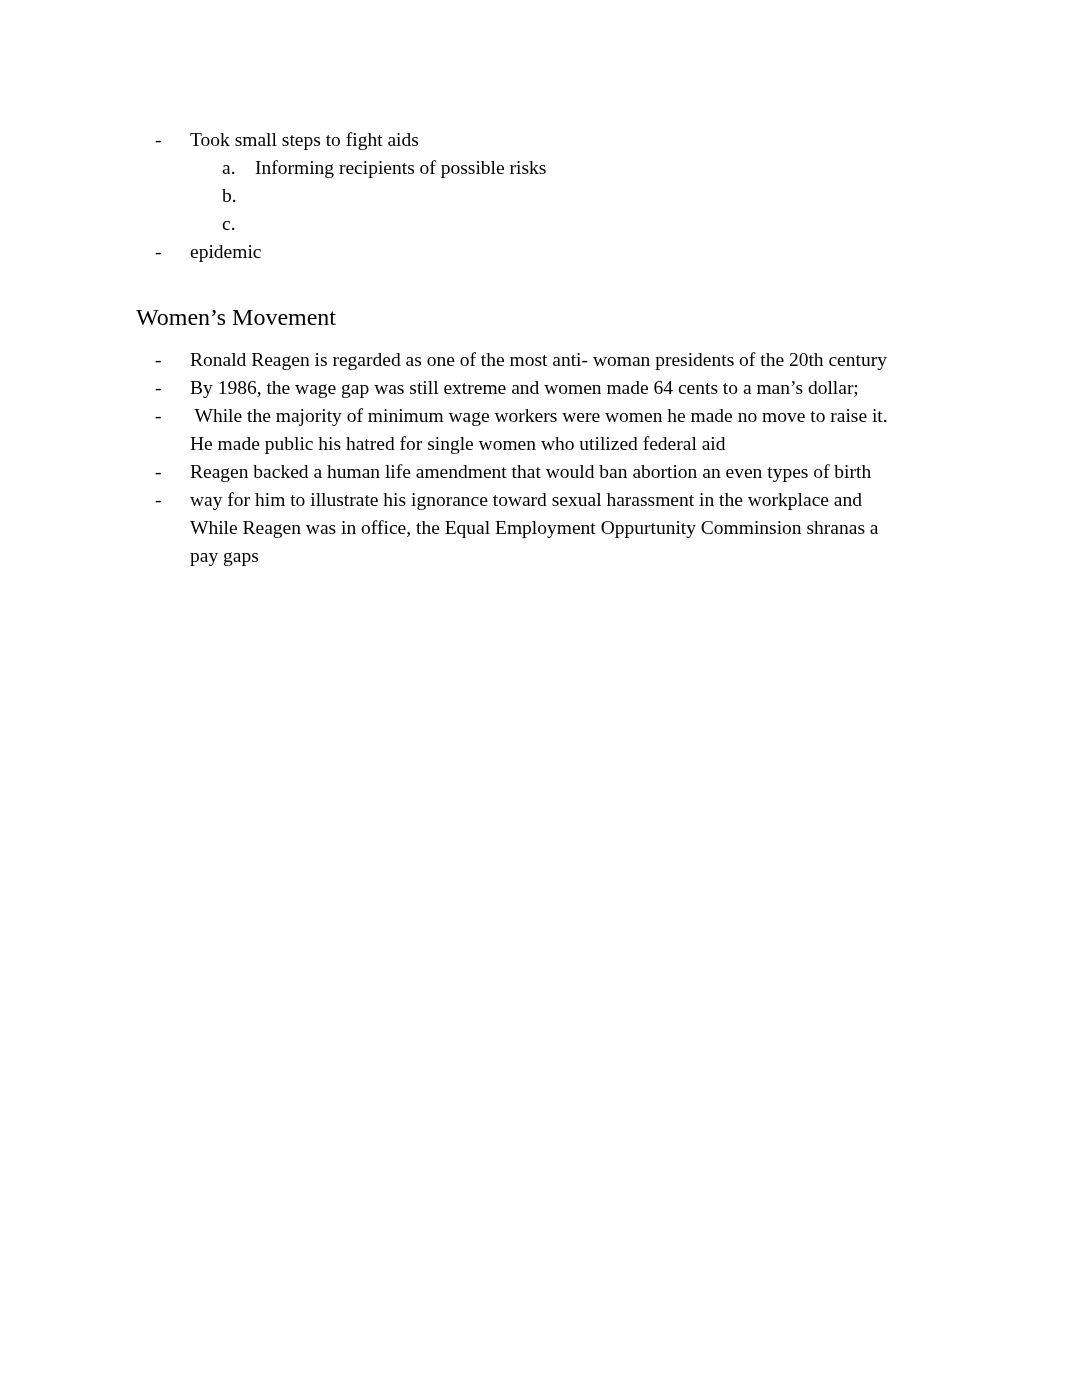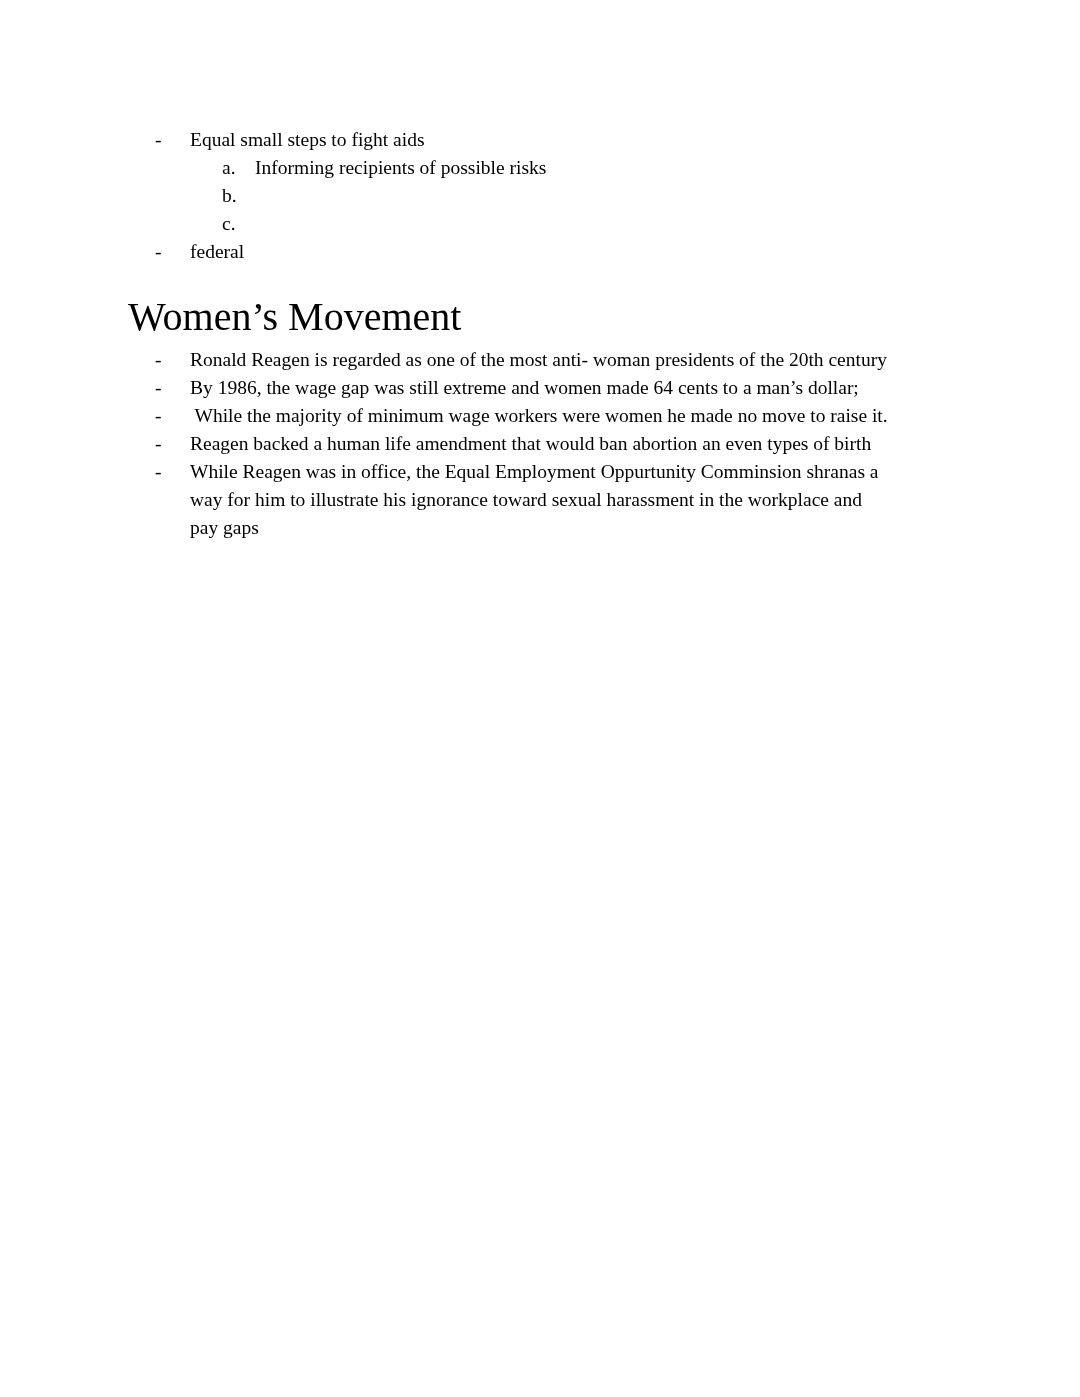--- a/index.html
+++ b/index.html
@@ -14,24 +14,24 @@
     background: #ffffff;
     color: #000000;
     font-family: "Liberation Serif", serif;
     font-size: 19.5px;
     line-height: 28px;
     box-sizing: border-box;
     padding: 126px 127px 0 128px;
     overflow: hidden;
   }
   .doc-heading {
-    font-size: 40px;
+    font-size: 24px;
     line-height: 38px;
     font-weight: 400;
-    margin: 32px 0 0 0;
+    margin: 32px 0 0 8px;
     color: #000000;
   }
   .bullet-list { margin: 0; }
   .bullet-list.second { margin-top: 10px; }
   .li {
     display: flex;
     margin-left: 27px;
   }
   .marker {
     flex: 0 0 35px;
@@ -51,41 +51,41 @@
 </head>
 <body>
 
 <div class="page">
 
   <div class="bullet-list">
 
     <div class="li">
       <span class="marker">-</span>
       <div class="li-text">
-        <div class="line">Equal small steps to fight aids</div>
+        <div class="line">Took small steps to fight aids</div>
       </div>
     </div>
 
     <div class="sublist">
       <div class="sli">
         <span class="smarker">a.</span>
         <div class="line">Informing recipients of possible risks</div>
       </div>
       <div class="sli">
         <span class="smarker">b.</span>
       </div>
       <div class="sli">
         <span class="smarker">c.</span>
       </div>
     </div>
 
     <div class="li">
       <span class="marker">-</span>
       <div class="li-text">
-        <div class="line">federal</div>
+        <div class="line">epidemic</div>
       </div>
     </div>
 
   </div>
 
   <h1 class="doc-heading">Women’s Movement</h1>
 
   <div class="bullet-list second">
 
     <div class="li">
@@ -99,34 +99,35 @@
       <span class="marker">-</span>
       <div class="li-text">
         <div class="line">By 1986, the wage gap was still extreme and women made 64 cents to a man’s dollar;</div>
       </div>
     </div>
 
     <div class="li">
       <span class="marker">-</span>
       <div class="li-text">
         <div class="line"> While the majority of minimum wage workers were women he made no move to raise it.</div>
+        <div class="line">He made public his hatred for single women who utilized federal aid</div>
       </div>
     </div>
 
     <div class="li">
       <span class="marker">-</span>
       <div class="li-text">
         <div class="line">Reagen backed a human life amendment that would ban abortion an even types of birth</div>
       </div>
     </div>
 
     <div class="li">
       <span class="marker">-</span>
       <div class="li-text">
+        <div class="line">way for him to illustrate his ignorance toward sexual harassment in the workplace and</div>
         <div class="line">While Reagen was in office, the Equal Employment Oppurtunity Comminsion shranas a</div>
-        <div class="line">way for him to illustrate his ignorance toward sexual harassment in the workplace and</div>
         <div class="line">pay gaps</div>
       </div>
     </div>
 
   </div>
 
 </div>
 
 </body></html>

